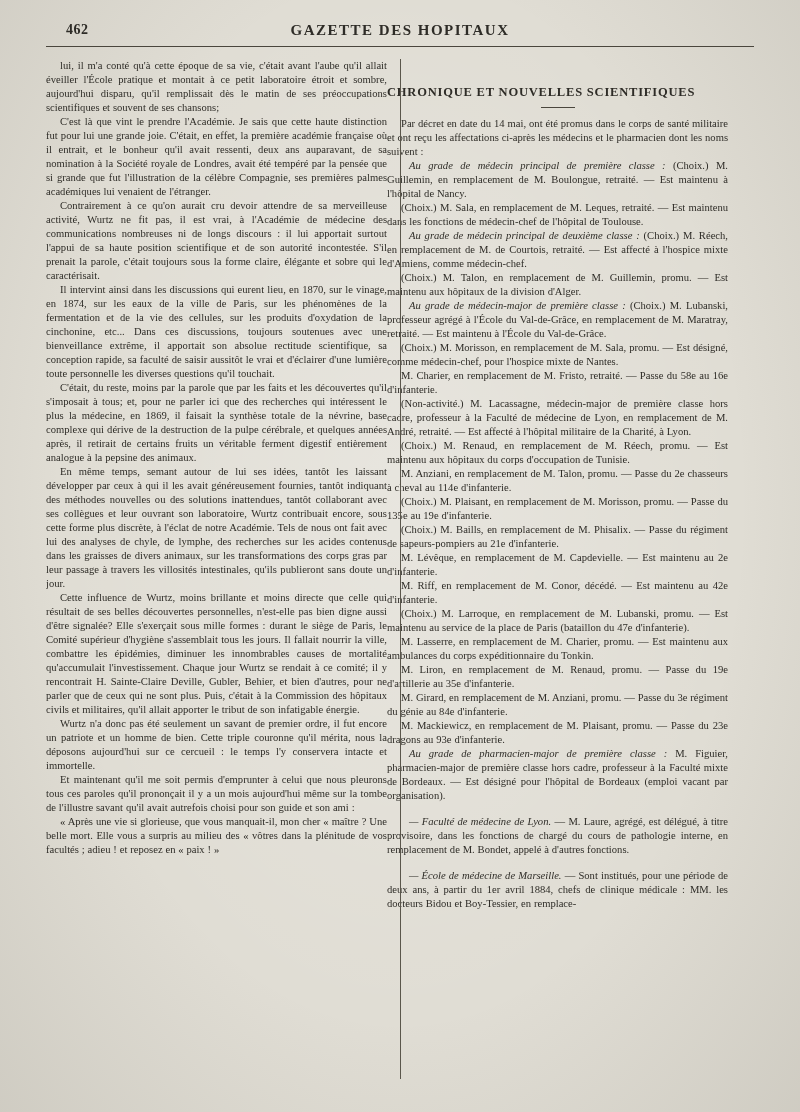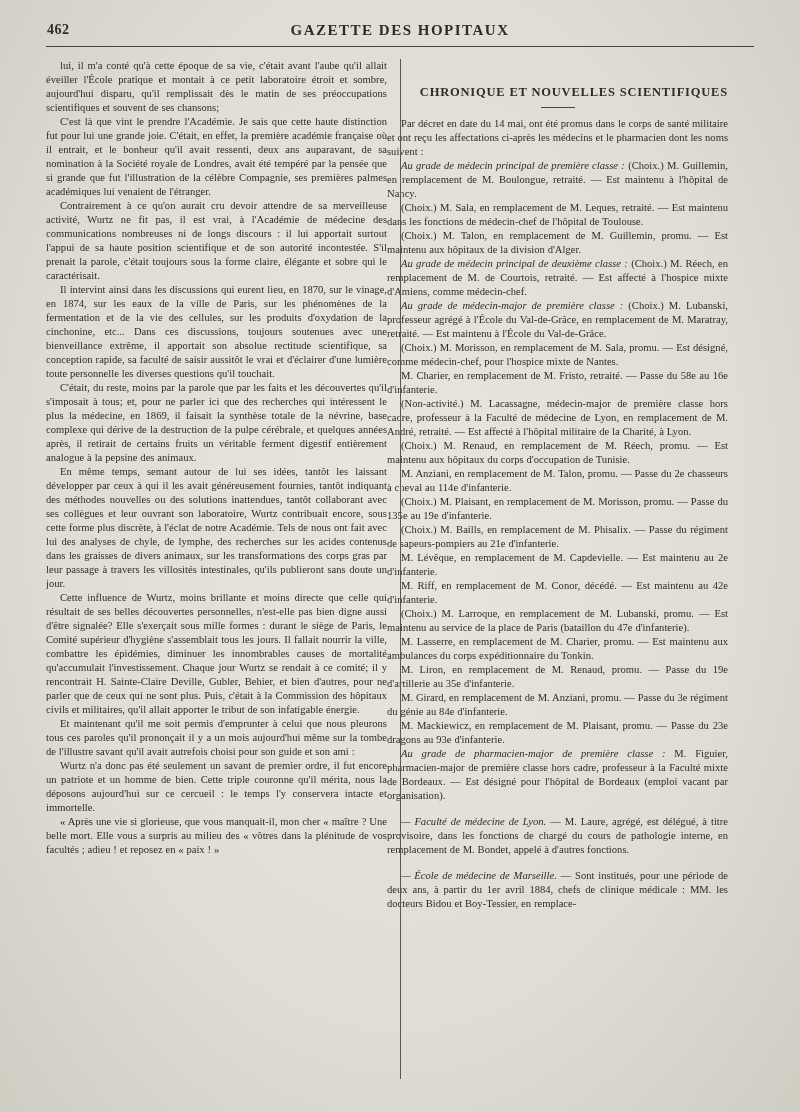--- a/index.html
+++ b/index.html
@@ -21,21 +21,21 @@
     padding: 22px 46px 20px 46px;
   }
   .masthead {
     position: relative;
     height: 24px;
     border-bottom: 1px solid #4a463d;
     margin-bottom: 12px;
   }
   .page-number {
     position: absolute;
-    left: 1px;
+    left: 20px;
     top: 0;
     font-size: 14px;
     font-weight: bold;
     letter-spacing: 0.5px;
   }
   .journal-title {
     position: absolute;
     left: 0;
     right: 0;
     top: 0;
@@ -65,24 +65,24 @@
   }
   .para {
     margin: 0;
     font-size: 10.6px;
     line-height: 14px;
     text-align: justify;
     text-indent: 14px;
     word-spacing: 0.2px;
   }
   .para.gap { margin-top: 12px; }
-  .para em { font-style: italic; }
+  .para em { font-style: italic; margin-left: 8px; }
   .section-heading {
     margin: 26px 0 0 0;
-    text-align: right;
+    text-align: left;
     font-size: 12.5px;
     font-weight: bold;
     letter-spacing: 0.8px;
   }
   .heading-rule {
     width: 34px;
     height: 1px;
     background: #4a463d;
     margin: 7px auto 9px auto;
   }
@@ -101,34 +101,34 @@
     <div class="col-divider"></div>
 
     <div class="column">
         <p class="para">lui, il m'a conté qu'à cette époque de sa vie, c'était avant l'aube qu'il allait éveiller l'École pratique et montait à ce petit laboratoire étroit et sombre, aujourd'hui disparu, qu'il remplissait dès le matin de ses préoccupations scientifiques et souvent de ses chansons;</p>
         <p class="para">C'est là que vint le prendre l'Académie. Je sais que cette haute distinction fut pour lui une grande joie. C'était, en effet, la première académie française où il entrait, et le bonheur qu'il avait ressenti, deux ans auparavant, de sa nomination à la Société royale de Londres, avait été tempéré par la pensée que si grande que fut l'illustration de la célèbre Compagnie, ses premières palmes académiques lui venaient de l'étranger.</p>
         <p class="para">Contrairement à ce qu'on aurait cru devoir attendre de sa merveilleuse activité, Wurtz ne fit pas, il est vrai, à l'Académie de médecine des communications nombreuses ni de longs discours : il lui apportait surtout l'appui de sa haute position scientifique et de son autorité incontestée. S'il prenait la parole, c'était toujours sous la forme claire, élégante et sobre qui le caractérisait.</p>
         <p class="para">Il intervint ainsi dans les discussions qui eurent lieu, en 1870, sur le vinage, en 1874, sur les eaux de la ville de Paris, sur les phénomènes de la fermentation et de la vie des cellules, sur les produits d'oxydation de la cinchonine, etc... Dans ces discussions, toujours soutenues avec une bienveillance extrême, il apportait son absolue rectitude scientifique, sa conception rapide, sa faculté de saisir aussitôt le vrai et d'éclairer d'une lumière toute personnelle les diverses questions qu'il touchait.</p>
         <p class="para">C'était, du reste, moins par la parole que par les faits et les découvertes qu'il s'imposait à tous; et, pour ne parler ici que des recherches qui intéressent le plus la médecine, en 1869, il faisait la synthèse totale de la névrine, base complexe qui dérive de la destruction de la pulpe cérébrale, et quelques années après, il retirait de certains fruits un véritable ferment digestif entièrement analogue à la pepsine des animaux.</p>
         <p class="para">En même temps, semant autour de lui ses idées, tantôt les laissant développer par ceux à qui il les avait généreusement fournies, tantôt indiquant des méthodes nouvelles ou des solutions inattendues, tantôt collaborant avec ses collègues et leur ouvrant son laboratoire, Wurtz contribuait encore, sous cette forme plus discrète, à l'éclat de notre Académie. Tels de nous ont fait avec lui des analyses de chyle, de lymphe, des recherches sur les acides contenus dans les graisses de divers animaux, sur les transformations des corps gras par leur passage à travers les villosités intestinales, qu'ils publieront sans doute un jour.</p>
         <p class="para">Cette influence de Wurtz, moins brillante et moins directe que celle qui résultait de ses belles découvertes personnelles, n'est-elle pas bien digne aussi d'être signalée? Elle s'exerçait sous mille formes : durant le siège de Paris, le Comité supérieur d'hygiène s'assemblait tous les jours. Il fallait nourrir la ville, combattre les épidémies, diminuer les innombrables causes de mortalité qu'accumulait l'investissement. Chaque jour Wurtz se rendait à ce comité; il y rencontrait H. Sainte-Claire Deville, Gubler, Behier, et bien d'autres, pour ne parler que de ceux qui ne sont plus. Puis, c'était à la Commission des hôpitaux civils et militaires, qu'il allait apporter le tribut de son infatigable énergie.</p>
+        <p class="para">Wurtz n'a donc pas été seulement un savant de premier ordre, il fut encore un patriote et un homme de bien. Cette triple couronne qu'il mérita, nous la déposons aujourd'hui sur ce cercueil : le temps l'y conservera intacte et immortelle.</p>
         <p class="para">Et maintenant qu'il me soit permis d'emprunter à celui que nous pleurons tous ces paroles qu'il prononçait il y a un mois aujourd'hui même sur la tombe de l'illustre savant qu'il avait autrefois choisi pour son guide et son ami :</p>
-        <p class="para">Wurtz n'a donc pas été seulement un savant de premier ordre, il fut encore un patriote et un homme de bien. Cette triple couronne qu'il mérita, nous la déposons aujourd'hui sur ce cercueil : le temps l'y conservera intacte et immortelle.</p>
         <p class="para">« Après une vie si glorieuse, que vous manquait-il, mon cher « maître ? Une belle mort. Elle vous a surpris au milieu des « vôtres dans la plénitude de vos facultés ; adieu ! et reposez en « paix ! »</p>
       </div>
 
     <div class="column">
       <h2 class="section-heading">CHRONIQUE ET NOUVELLES SCIENTIFIQUES</h2>
       <div class="heading-rule"></div>
       <div>
           <p class="para">Par décret en date du 14 mai, ont été promus dans le corps de santé militaire et ont reçu les affectations ci-après les médecins et le pharmacien dont les noms suivent :</p>
           <p class="para"><em>Au grade de médecin principal de première classe :</em> (Choix.) M. Guillemin, en remplacement de M. Boulongue, retraité. — Est maintenu à l'hôpital de Nancy.</p>
           <p class="para">(Choix.) M. Sala, en remplacement de M. Leques, retraité. — Est maintenu dans les fonctions de médecin-chef de l'hôpital de Toulouse.</p>
+          <p class="para"><em>Au grade de médecin principal de deuxième classe :</em> (Choix.) M. Réech, en remplacement de M. de Courtois, retraité. — Est affecté à l'hospice mixte d'Amiens, comme médecin-chef.</p>
           <p class="para">(Choix.) M. Talon, en remplacement de M. Guillemin, promu. — Est maintenu aux hôpitaux de la division d'Alger.</p>
-          <p class="para"><em>Au grade de médecin principal de deuxième classe :</em> (Choix.) M. Réech, en remplacement de M. de Courtois, retraité. — Est affecté à l'hospice mixte d'Amiens, comme médecin-chef.</p>
           <p class="para"><em>Au grade de médecin-major de première classe :</em> (Choix.) M. Lubanski, professeur agrégé à l'École du Val-de-Grâce, en remplacement de M. Maratray, retraité. — Est maintenu à l'École du Val-de-Grâce.</p>
           <p class="para">(Choix.) M. Morisson, en remplacement de M. Sala, promu. — Est désigné, comme médecin-chef, pour l'hospice mixte de Nantes.</p>
           <p class="para">M. Charier, en remplacement de M. Fristo, retraité. — Passe du 58e au 16e d'infanterie.</p>
           <p class="para">(Non-activité.) M. Lacassagne, médecin-major de première classe hors cadre, professeur à la Faculté de médecine de Lyon, en remplacement de M. André, retraité. — Est affecté à l'hôpital militaire de la Charité, à Lyon.</p>
           <p class="para">(Choix.) M. Renaud, en remplacement de M. Réech, promu. — Est maintenu aux hôpitaux du corps d'occupation de Tunisie.</p>
           <p class="para">M. Anziani, en remplacement de M. Talon, promu. — Passe du 2e chasseurs à cheval au 114e d'infanterie.</p>
           <p class="para">(Choix.) M. Plaisant, en remplacement de M. Morisson, promu. — Passe du 135e au 19e d'infanterie.</p>
           <p class="para">(Choix.) M. Baills, en remplacement de M. Phisalix. — Passe du régiment de sapeurs-pompiers au 21e d'infanterie.</p>
           <p class="para">M. Lévêque, en remplacement de M. Capdevielle. — Est maintenu au 2e d'infanterie.</p>
           <p class="para">M. Riff, en remplacement de M. Conor, décédé. — Est maintenu au 42e d'infanterie.</p>

